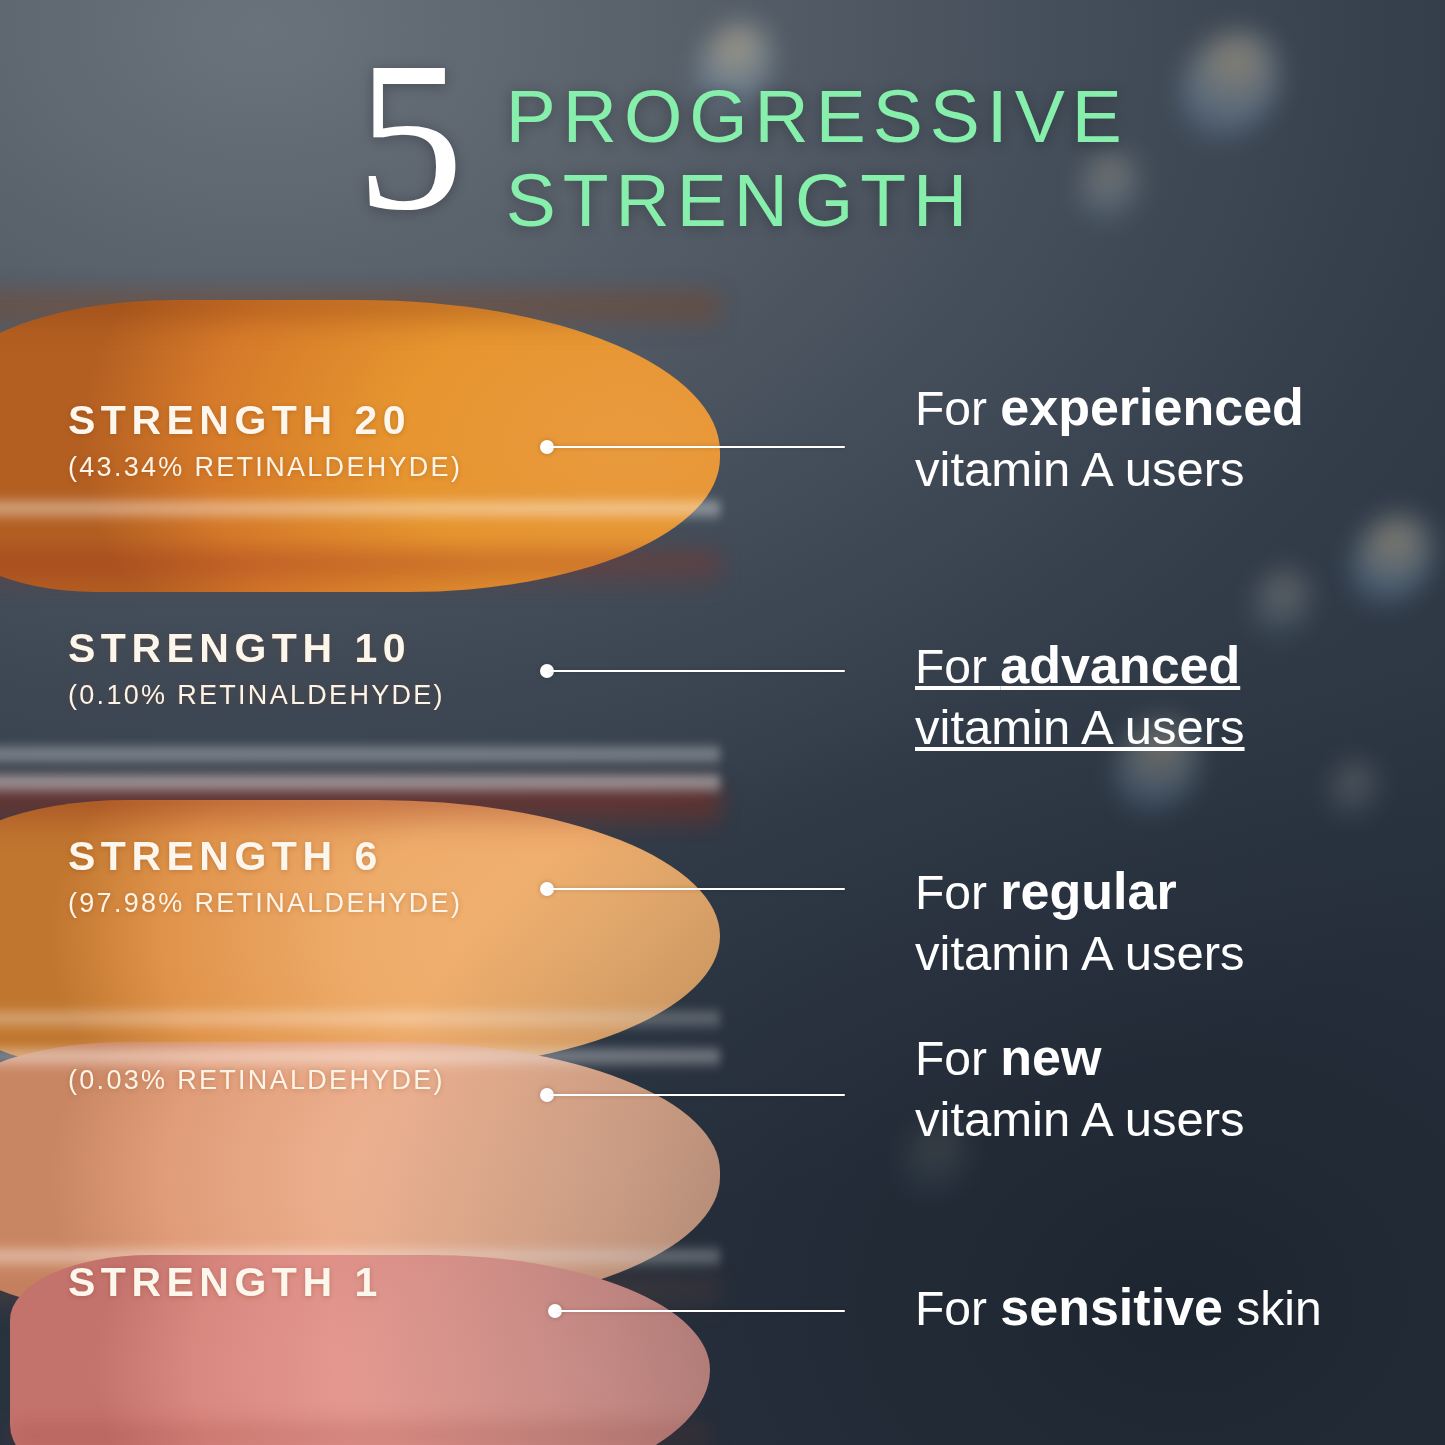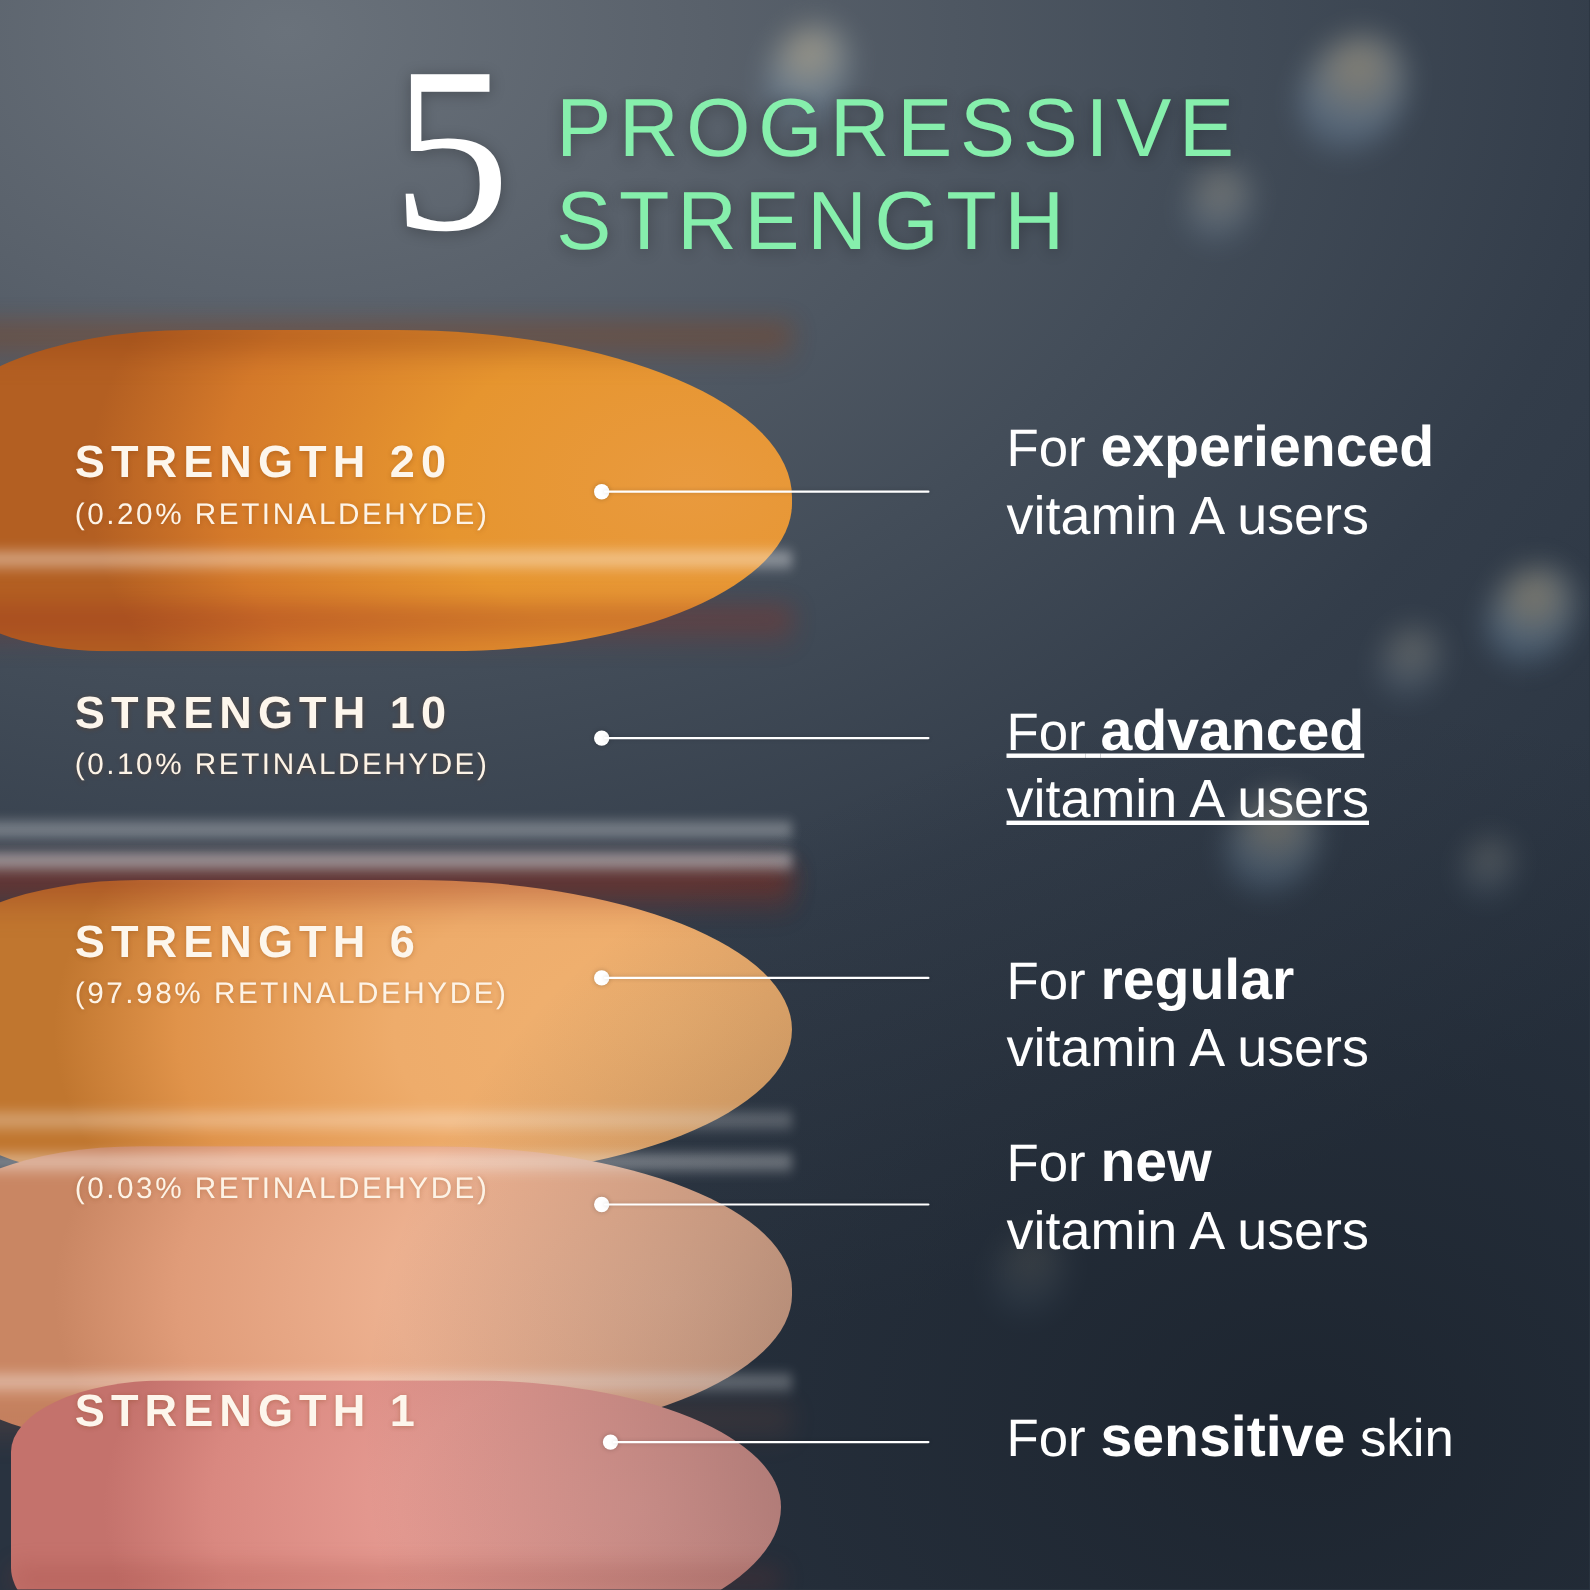--- a/index.html
+++ b/index.html
@@ -177,21 +177,21 @@
   <div id="headline">
     <div class="big-five">5</div>
     <div class="title-lines">
       <div>PROGRESSIVE</div>
       <div>STRENGTH</div>
     </div>
   </div>
 
   <div class="strength-block" style="top:400px;">
     <div class="s-title">STRENGTH 20</div>
-    <div class="s-sub">(0.20% RETINALDEHYDE)</div>
+    <div class="s-sub">(43.34% RETINALDEHYDE)</div>
   </div>
   <div class="strength-block" style="top:628px;">
     <div class="s-title">STRENGTH 10</div>
     <div class="s-sub">(0.10% RETINALDEHYDE)</div>
   </div>
   <div class="strength-block" style="top:836px;">
     <div class="s-title">STRENGTH 6</div>
     <div class="s-sub">(97.98% RETINALDEHYDE)</div>
   </div>
   <div class="strength-block" style="top:1054px;">

